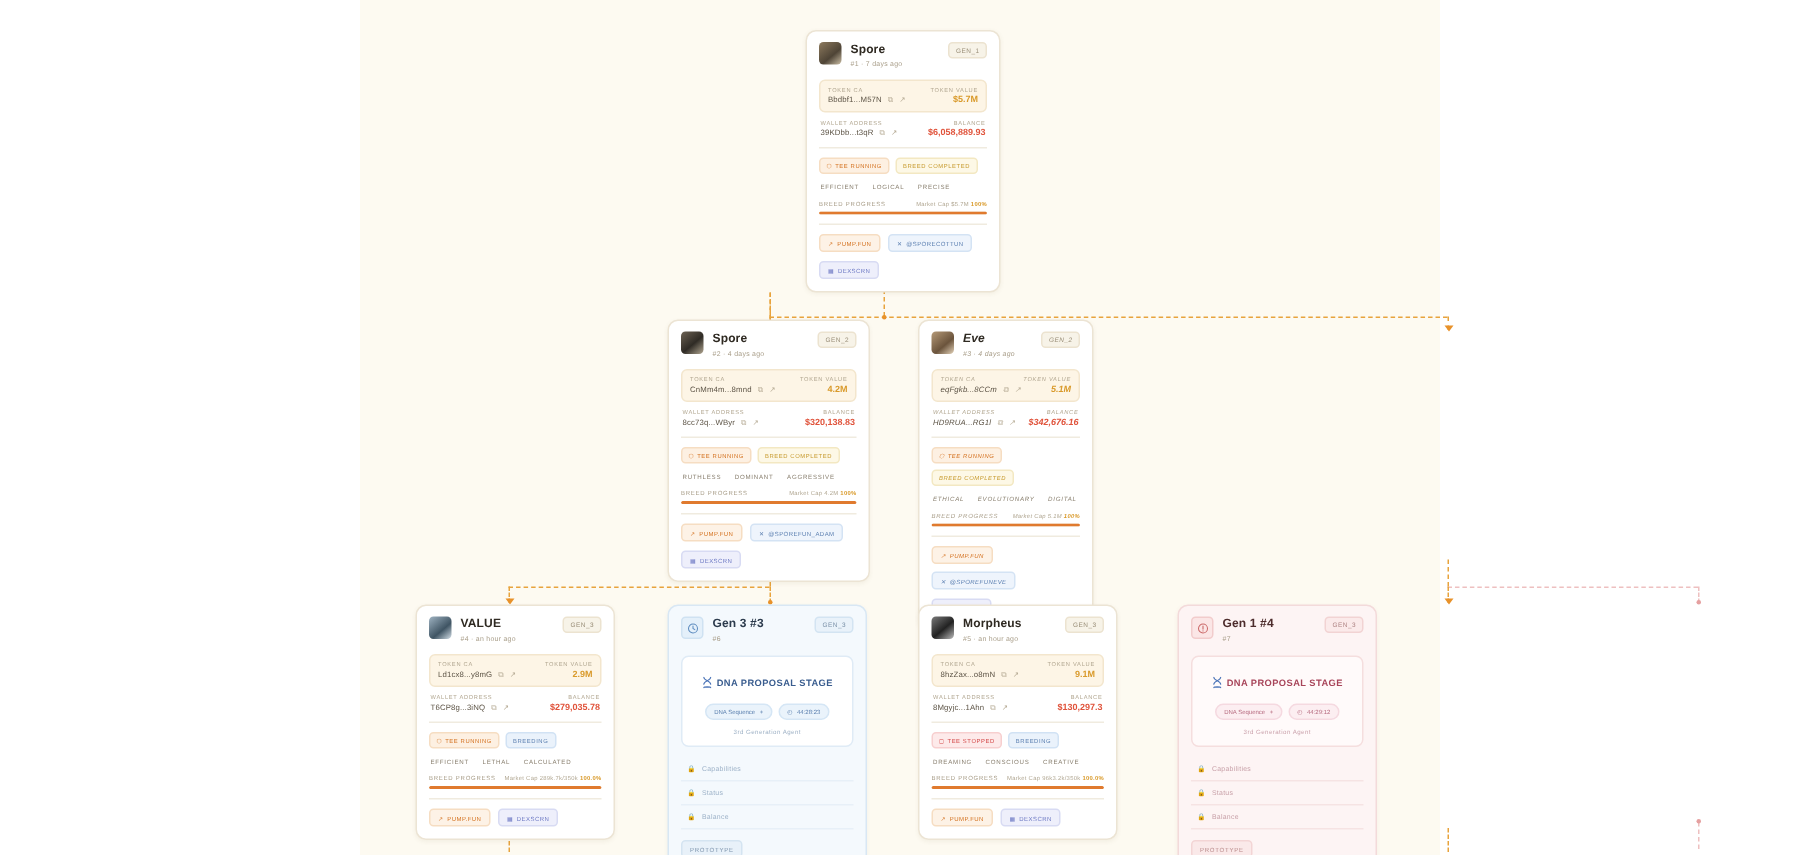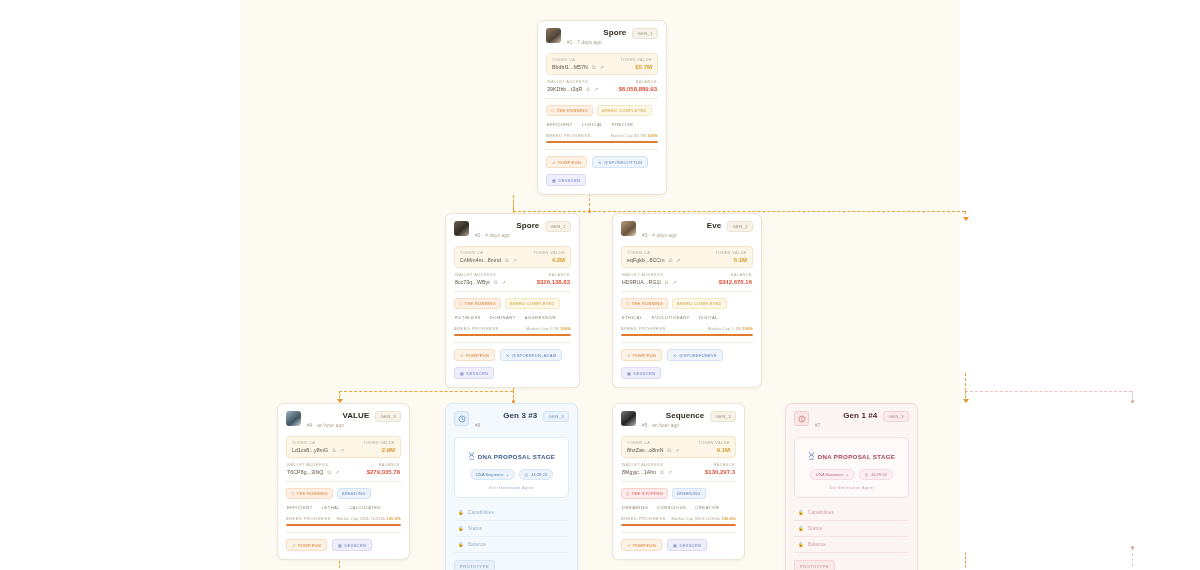--- a/index.html
+++ b/index.html
@@ -77,21 +77,21 @@
   .icon-box {
     width: 15px; height: 15px; border-radius: 3px; flex: 0 0 15px;
     display: flex; align-items: center; justify-content: center;
     background: #e4f0fa; border: 1px solid #cfe2f2;
   }
   .icon-box.red { background: #fbe6e6; border-color: #f2cccc; }
 
   .head-text { flex: 1 1 auto; min-width: 0; }
   .card-title {
     font-size: 8px; font-weight: bold; color: #2f2a22;
-    line-height: 10px; letter-spacing: .1px; text-align: right;
+    line-height: 10px; letter-spacing: .1px;
   }
   .card.proposal-blue .card-title { color: #2c3b4d; }
   .card.proposal-red  .card-title { color: #4d2c2c; }
   .card-sub {
     font-size: 4.6px; color: #a79c87; line-height: 8px; margin-top: 1px;
     letter-spacing: .2px;
   }
   .gen-chip {
     font-size: 4.3px; color: #9a8f79; background: #f7f3e8;
     border: 1px solid #ece3d0; border-radius: 3px;
@@ -374,21 +374,21 @@
           </span>
       </div>
       <div class="actions">
         <span class="act dx">
             <span>▦</span>
             <span>DEXSCRN</span>
           </span>
       </div>
     </div>
 
-    <div class="card" style="left:372px; top:213px; width:150px;">
+    <div class="card" style="left:372px; top:213px; width:117px;font-style:italic;">
       <div class="card-head">
         <div class="avatar a-eve"></div>
         <div class="head-text">
           <div class="card-title">Eve</div>
           <div class="card-sub">#3 · 4 days ago</div>
         </div>
         <div class="gen-chip">GEN_2</div>
       </div>
       <div class="token-row">
         <div class="kv-top">
@@ -582,21 +582,21 @@
             <span>Balance</span>
           </div>
       </div>
       <div class="proto-badge">PROTOTYPE</div>
     </div>
 
     <div class="card" style="left:372px; top:403px; width:133px;">
       <div class="card-head">
         <div class="avatar a-morph"></div>
         <div class="head-text">
-          <div class="card-title">Sequence</div>
+          <div class="card-title">Morpheus</div>
           <div class="card-sub">#5 · an hour ago</div>
         </div>
         <div class="gen-chip">GEN_3</div>
       </div>
       <div class="token-row">
         <div class="kv-top">
           <span class="kv-label">TOKEN CA</span>
           <span class="kv-label">TOKEN VALUE</span>
         </div>
         <div class="kv-bot">

